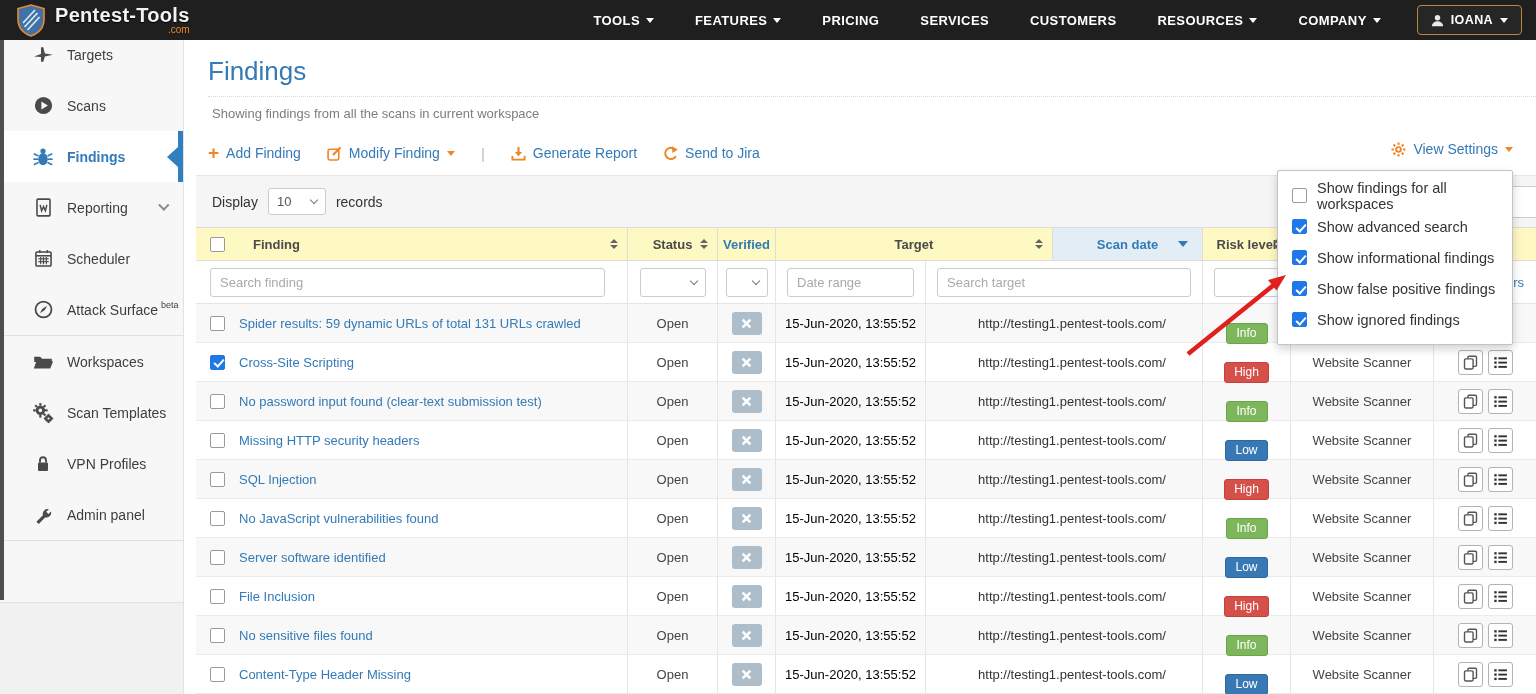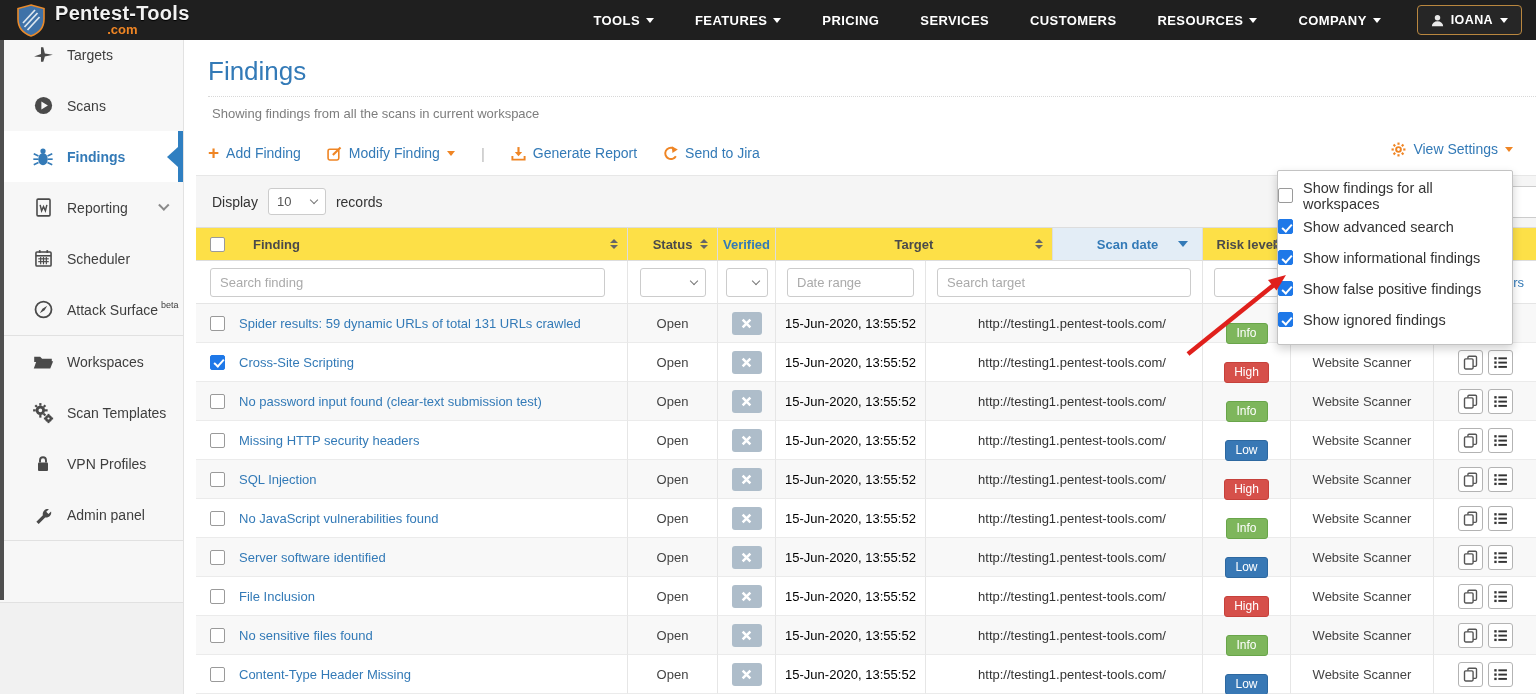--- a/index.html
+++ b/index.html
@@ -2,21 +2,21 @@
 <html style="--navbar-bg: #1f1f1f; --accent-orange: #ef8524; --link-blue: #337ab7; --checkbox-blue: #1e78e8; --risk-info: #7eb65c; --risk-high: #d6504a; --risk-low: #3878b5; --arrow-red: #e0201c;"><head>
 <meta charset="utf-8">
 <style>
   * { margin:0; padding:0; box-sizing:border-box; }
   html,body { width:1536px; height:694px; overflow:hidden; font-family:"Liberation Sans",sans-serif; background:#fff; }
 
   
   .navbar { position:absolute; left:0; top:0; width:1536px; height:40px; background:var(--navbar-bg,#1f1f1f); display:flex; align-items:center; z-index:80; }
   .brand { display:flex; align-items:center; gap:9px; padding-left:16px; cursor:pointer; }
   .brand-name { color:#f2f2f2; font-size:20px; font-weight:800; letter-spacing:.3px; position:relative; top:-1px; text-shadow:0 1px 1px #000; }
-  .brand-tld { color:var(--accent-orange,#ef8524); font-size:13px; font-weight:700; display:block; text-align:center; margin-top:-4px; }
+  .brand-tld { color:var(--accent-orange,#ef8524); font-size:10px; font-weight:400; display:block; text-align:right; margin-top:-4px; }
   .nav-items { display:flex; align-items:center; gap:41px; margin-left:auto; margin-right:36px; }
   .nav-item { display:flex; align-items:center; gap:6px; cursor:pointer; }
   .nav-label { color:#fff; font-size:13px; font-weight:700; letter-spacing:.4px; }
   .caret { width:0; height:0; border-left:4px solid transparent; border-right:4px solid transparent; border-top:5px solid #fff; display:inline-block; }
   .user-btn { display:flex; align-items:center; gap:7px; border:1px solid #b9873f; border-radius:4px; padding:7px 13px; margin-right:14px; cursor:pointer; background:#262626; }
   .user-label { color:#fff; font-size:12.5px; font-weight:700; letter-spacing:.4px; }
 
   
   .sidebar { position:absolute; left:0; top:40px; width:184px; height:654px; background:#f7f7f7; border-right:1px solid #e2e2e2; overflow:hidden; }
   .side-scrollbar { position:absolute; left:0; top:0; width:4px; height:560px; background:#4f4f4f; z-index:5; }
@@ -49,21 +49,21 @@
 
   .display-bar { position:relative; margin:10px 0 0 12px; width:1340px; height:52px; background:#f5f5f5; border-top:1px solid #e7e7e7; display:flex; align-items:center; padding-left:16px; gap:10px; }
   .display-text { font-size:14px; color:#333; }
   .display-select { width:58px; height:27px; background:#fff; border:1px solid #ccc; border-radius:3px; display:flex; align-items:center; justify-content:space-between; padding:0 8px; font-size:13px; color:#555; cursor:pointer; }
   .sel-chev { width:6px; height:6px; border-right:1.6px solid #777; border-bottom:1.6px solid #777; transform:rotate(45deg); margin-top:-3px; }
   .hidden-search { position:absolute; right:-4px; top:10px; width:140px; height:32px; border:1px solid #ccc; border-radius:3px; background:#fff; }
 
   
   .ftable { margin-left:12px; width:1340px; font-size:13px; }
   .thead, .tfilter, .trow { display:flex; }
-  .th { background:#fde047; border-top:1px solid #ddd; border-bottom:1px solid #ddd; border-right:1px solid #ddd; height:34px; display:flex; align-items:center; justify-content:center; font-weight:700; font-size:13px; color:#4a4a4a; position:relative; cursor:pointer; }
+  .th { background:#fef9c3; border-top:1px solid #ddd; border-bottom:1px solid #ddd; border-right:1px solid #ddd; height:34px; display:flex; align-items:center; justify-content:center; font-weight:700; font-size:13px; color:#4a4a4a; position:relative; cursor:pointer; }
   .th.blue { color:var(--link-blue,#337ab7); }
   .th.sorted { background:#e3edf6; }
   .sort-both { position:absolute; right:9px; display:flex; flex-direction:column; gap:2px; }
   .sort-both i { width:0; height:0; border-left:4px solid transparent; border-right:4px solid transparent; display:block; }
   .sort-both i.up { border-bottom:4px solid #666; }
   .sort-both i.dn { border-top:4px solid #666; }
   .sort-desc { position:absolute; right:14px; width:0; height:0; border-left:5px solid transparent; border-right:5px solid transparent; border-top:6px solid #337ab7; }
   .tf { background:#fff; border-right:1px solid #e5e5e5; border-bottom:1px solid #e5e5e5; height:43px; display:flex; align-items:center; justify-content:center; position:relative; }
   .tf input { border:1px solid #ccc; border-radius:3px; height:29px; font-size:13px; color:#555; padding:0 9px; font-family:"Liberation Sans",sans-serif; outline:none; width:calc(100% - 22px); }
   .tf input::placeholder { color:#aaa; }
@@ -89,21 +89,21 @@
 
   .xbtn { width:30px; height:23px; background:#aebdca; border-radius:3px; display:flex; align-items:center; justify-content:center; cursor:pointer; }
   .badge { color:#fff; font-size:12px; padding:2.5px 9px; border-radius:3px; min-width:42px; text-align:center; border:1px solid transparent;margin-top:20px; }
   .risk-info { background:var(--risk-info,#7eb65c); border-color:#69a54a; }
   .risk-high { background:var(--risk-high,#d6504a); border-color:#c6413b; }
   .risk-low  { background:var(--risk-low,#3878b5); border-color:#2d68a0; }
   .abtn { width:25px; height:25px; border:1px solid #b3b3b3; border-radius:3px; background:#fff; display:flex; align-items:center; justify-content:center; cursor:pointer; }
 
   
   .vs-menu { position:absolute; left:1093px; top:130px; width:236px; background:#fff; border:1px solid #c3c3c3; border-radius:2px; box-shadow:0 4px 10px rgba(0,0,0,.18); z-index:50; padding:9px 0; }
-  .menu-item { display:flex; align-items:center; height:31px; gap:10px; cursor:pointer; }
+  .menu-item { display:flex; align-items:center; height:31px; padding-left:14px; gap:10px; cursor:pointer; }
   .menu-label { font-size:14.5px; color:#333; }
 
   .arrow-svg { position:absolute; left:988px; top:222px; z-index:60; pointer-events:none; }
 
   svg.icn { display:block; }
 </style>
 </head>
 <body>
 
 <header class="navbar">

